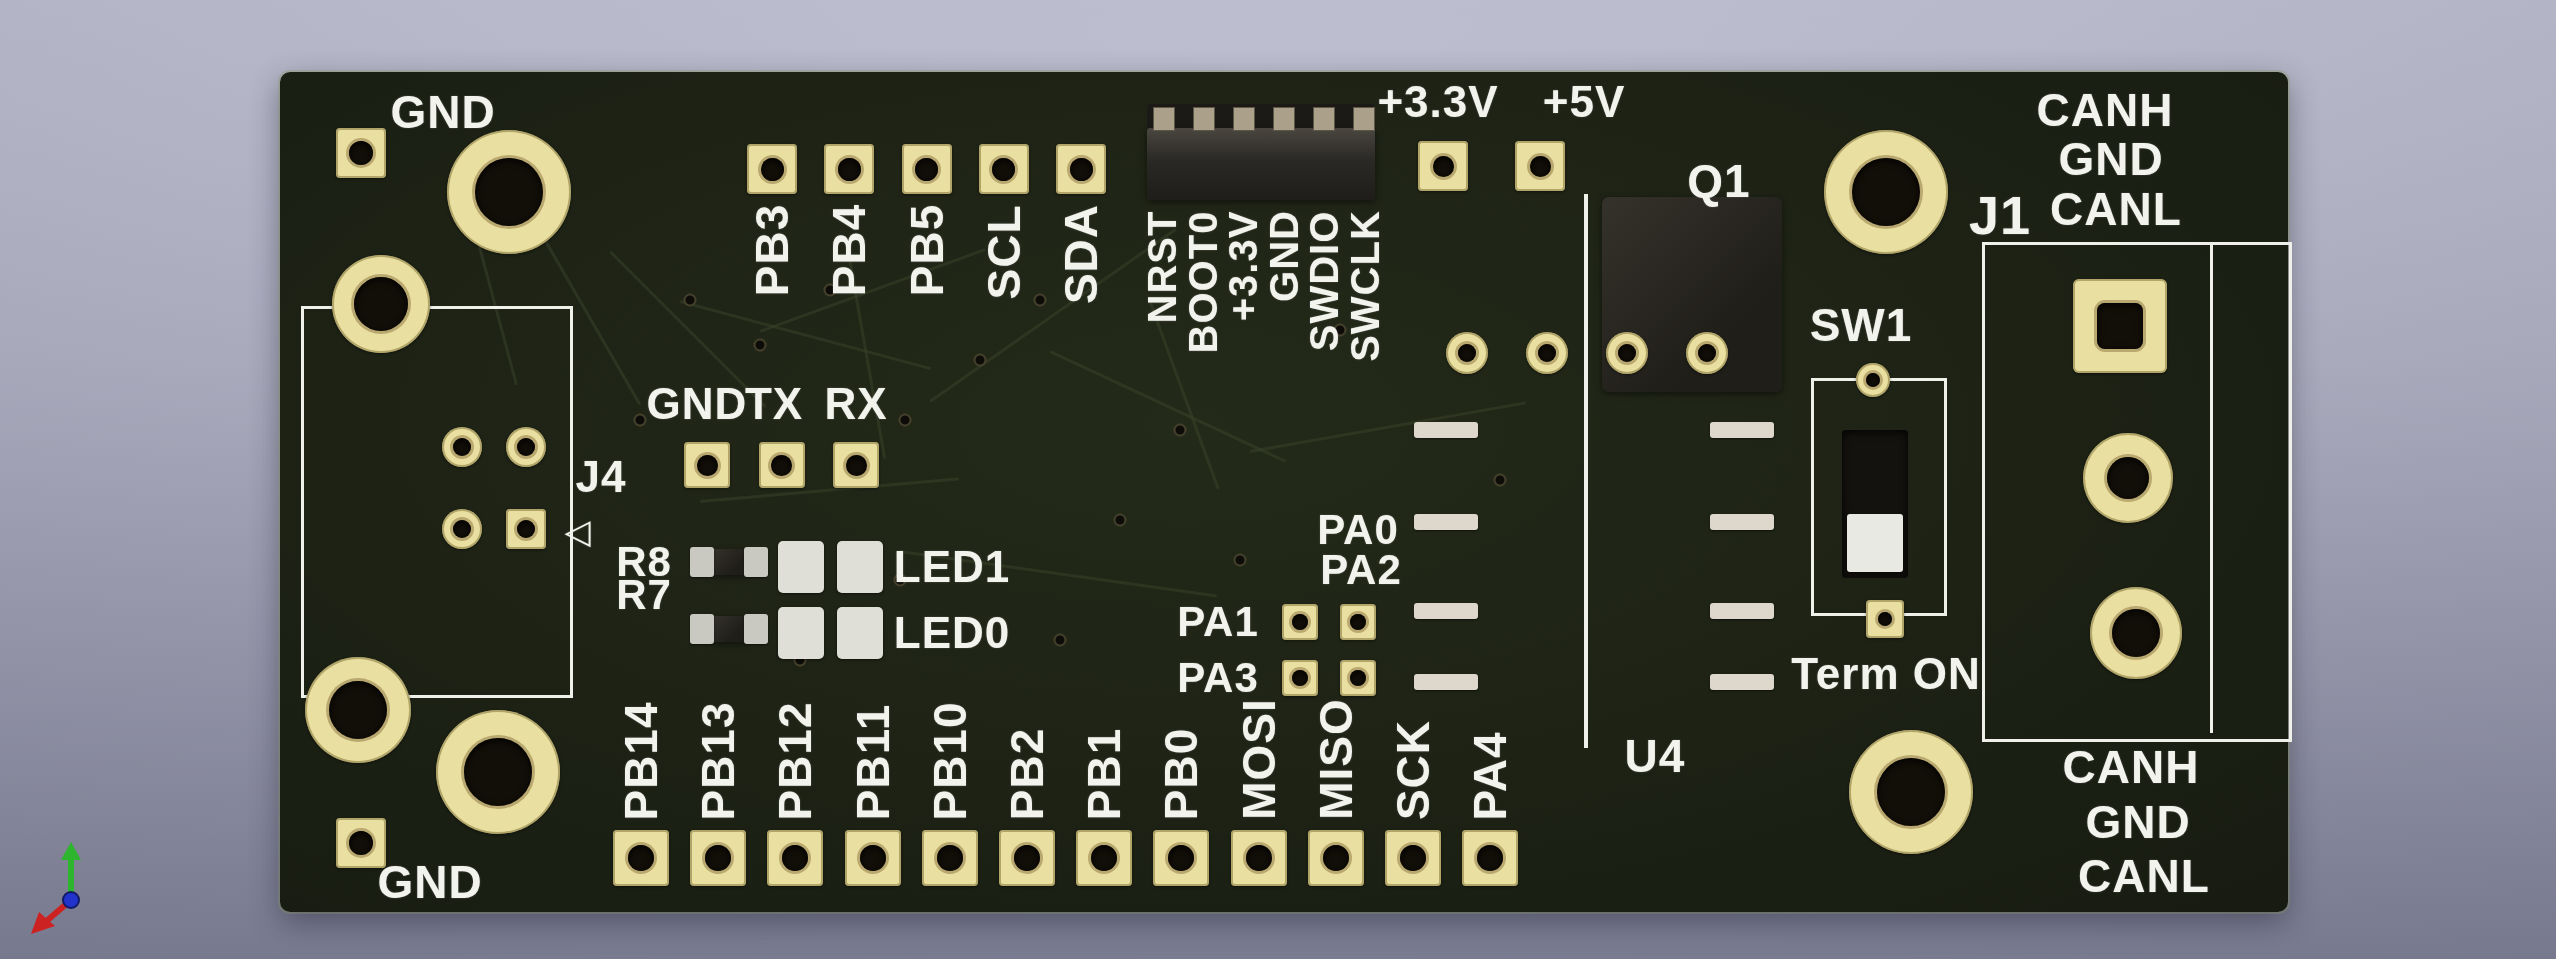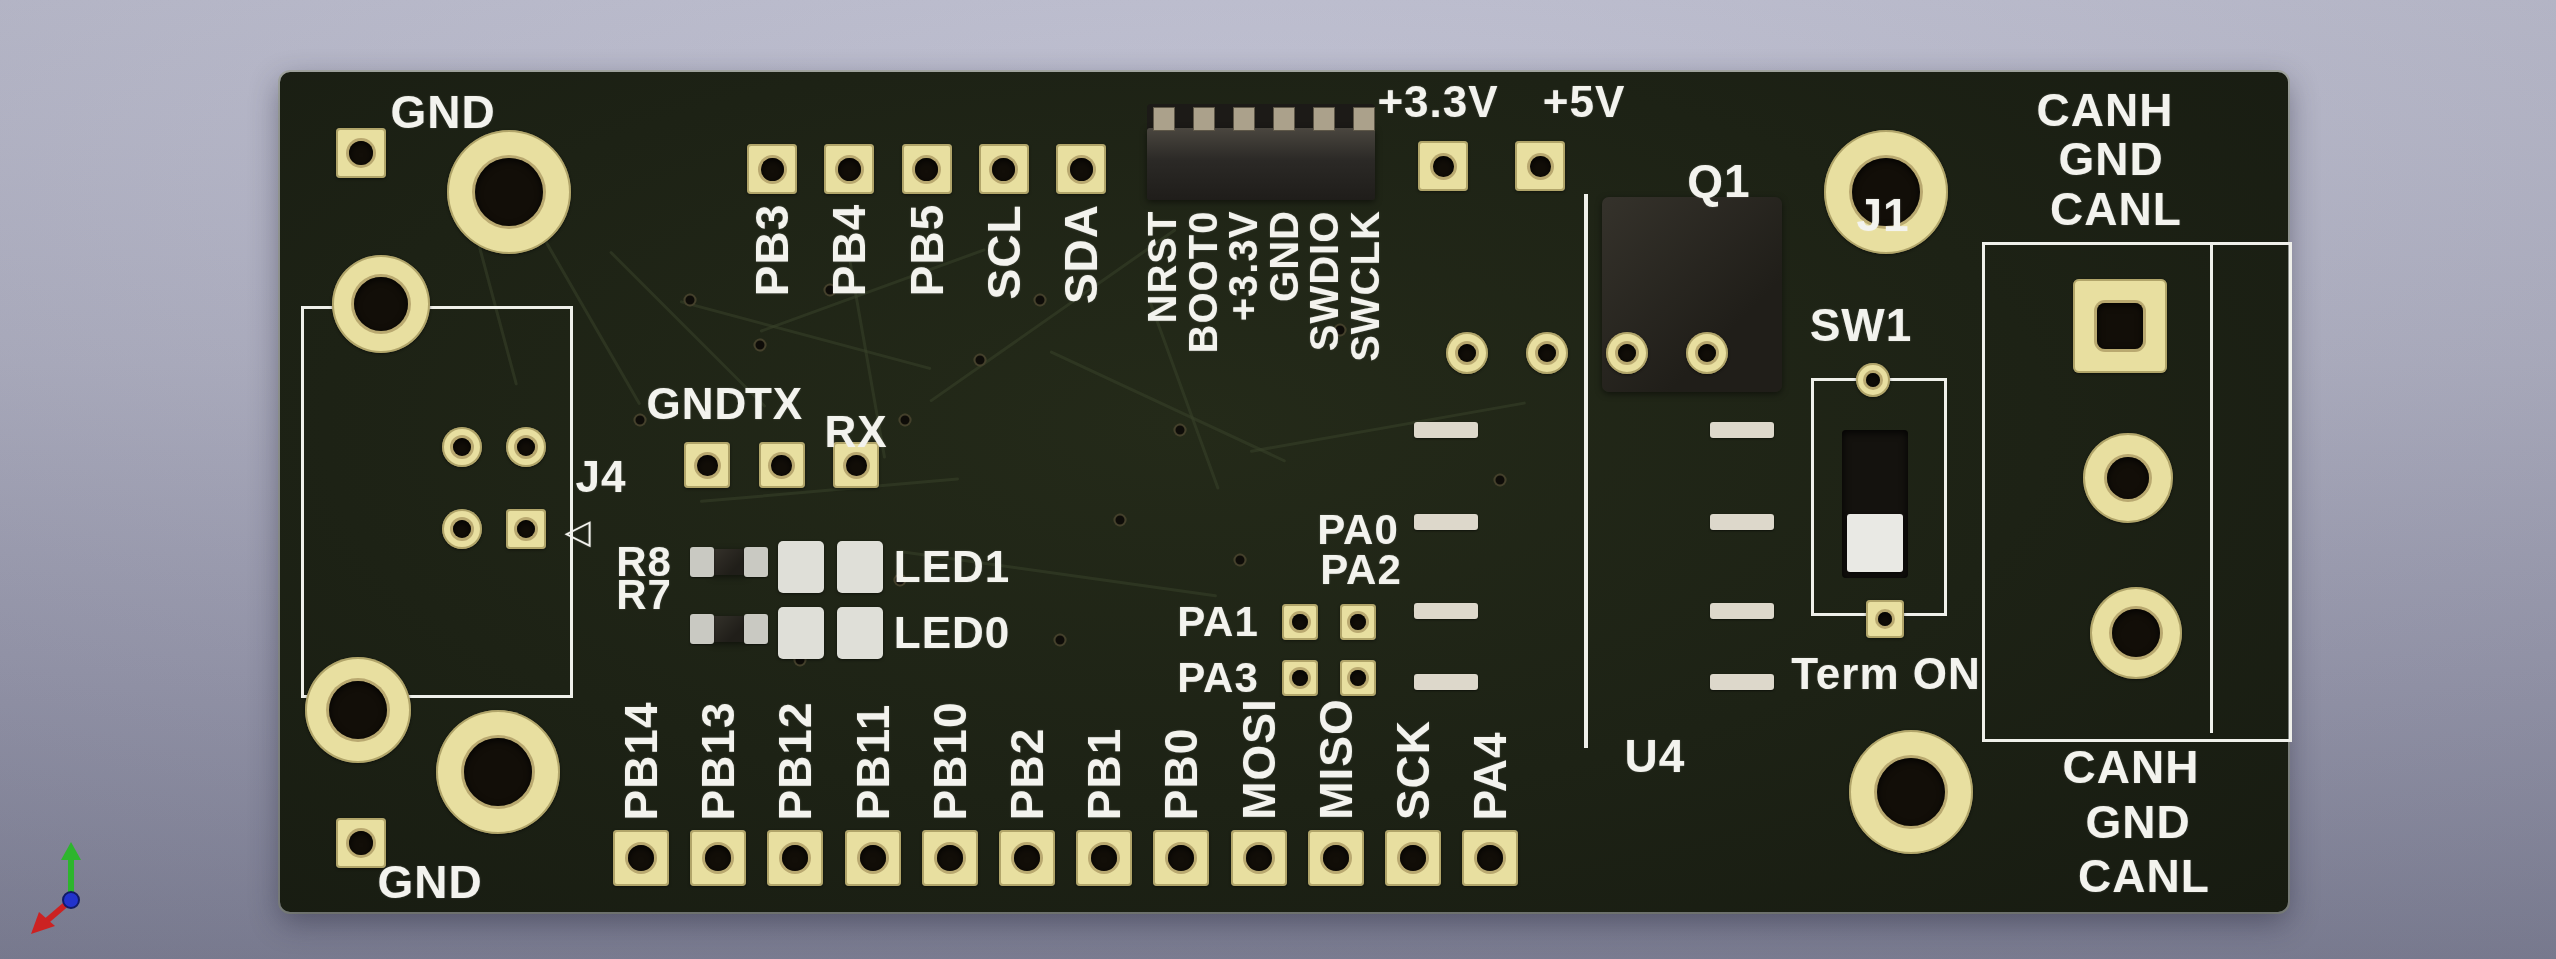--- a/index.html
+++ b/index.html
@@ -282,31 +282,31 @@
     </div>
 
   <div class="hlabel silk" style="left:443px;top:112px;font-size:46px;">GND</div>
   <div class="hlabel silk" style="left:430px;top:882px;font-size:46px;">GND</div>
 
   <div class="hlabel silk" style="left:1438px;top:102px;font-size:44px;">+3.3V</div>
   <div class="hlabel silk" style="left:1584px;top:102px;font-size:44px;">+5V</div>
 
   <div class="hlabel silk" style="left:1719px;top:181px;font-size:46px;">Q1</div>
   <div class="hlabel silk" style="left:1861px;top:325px;font-size:46px;">SW1</div>
-  <div class="hlabel silk" style="left:1883px;top:215px;font-size:46px;">J1</div>
+  <div class="hlabel silk" style="left:2000px;top:215px;font-size:54px;">J1</div>
   <div class="hlabel silk" style="left:1655px;top:756px;font-size:46px;">U4</div>
   <div class="hlabel silk" style="left:601px;top:477px;font-size:44px;">J4</div>
   <div class="hlabel silk" style="left:644px;top:562px;font-size:42px;">R8</div>
   <div class="hlabel silk" style="left:644px;top:595px;font-size:42px;">R7</div>
   <div class="hlabel silk" style="left:952px;top:567px;font-size:44px;">LED1</div>
   <div class="hlabel silk" style="left:952px;top:633px;font-size:44px;">LED0</div>
 
   <div class="hlabel silk" style="left:697px;top:404px;font-size:44px;">GND</div>
   <div class="hlabel silk" style="left:774px;top:404px;font-size:44px;">TX</div>
-  <div class="hlabel silk" style="left:856px;top:404px;font-size:44px;margin-top:28px;">RX</div>
+  <div class="hlabel silk" style="left:856px;top:404px;font-size:44px;">RX</div>
 
   <div class="hlabel silk" style="left:1358px;top:530px;font-size:42px;">PA0</div>
   <div class="hlabel silk" style="left:1361px;top:570px;font-size:42px;">PA2</div>
   <div class="hlabel silk" style="left:1218px;top:622px;font-size:42px;">PA1</div>
   <div class="hlabel silk" style="left:1218px;top:678px;font-size:42px;">PA3</div>
 
   <div class="hlabel silk" style="left:1886px;top:674px;font-size:44px;">Term ON</div>
 
   <div class="hlabel silk" style="left:2105px;top:110px;font-size:46px;">CANH</div>
   <div class="hlabel silk" style="left:2111px;top:159px;font-size:46px;">GND</div>

